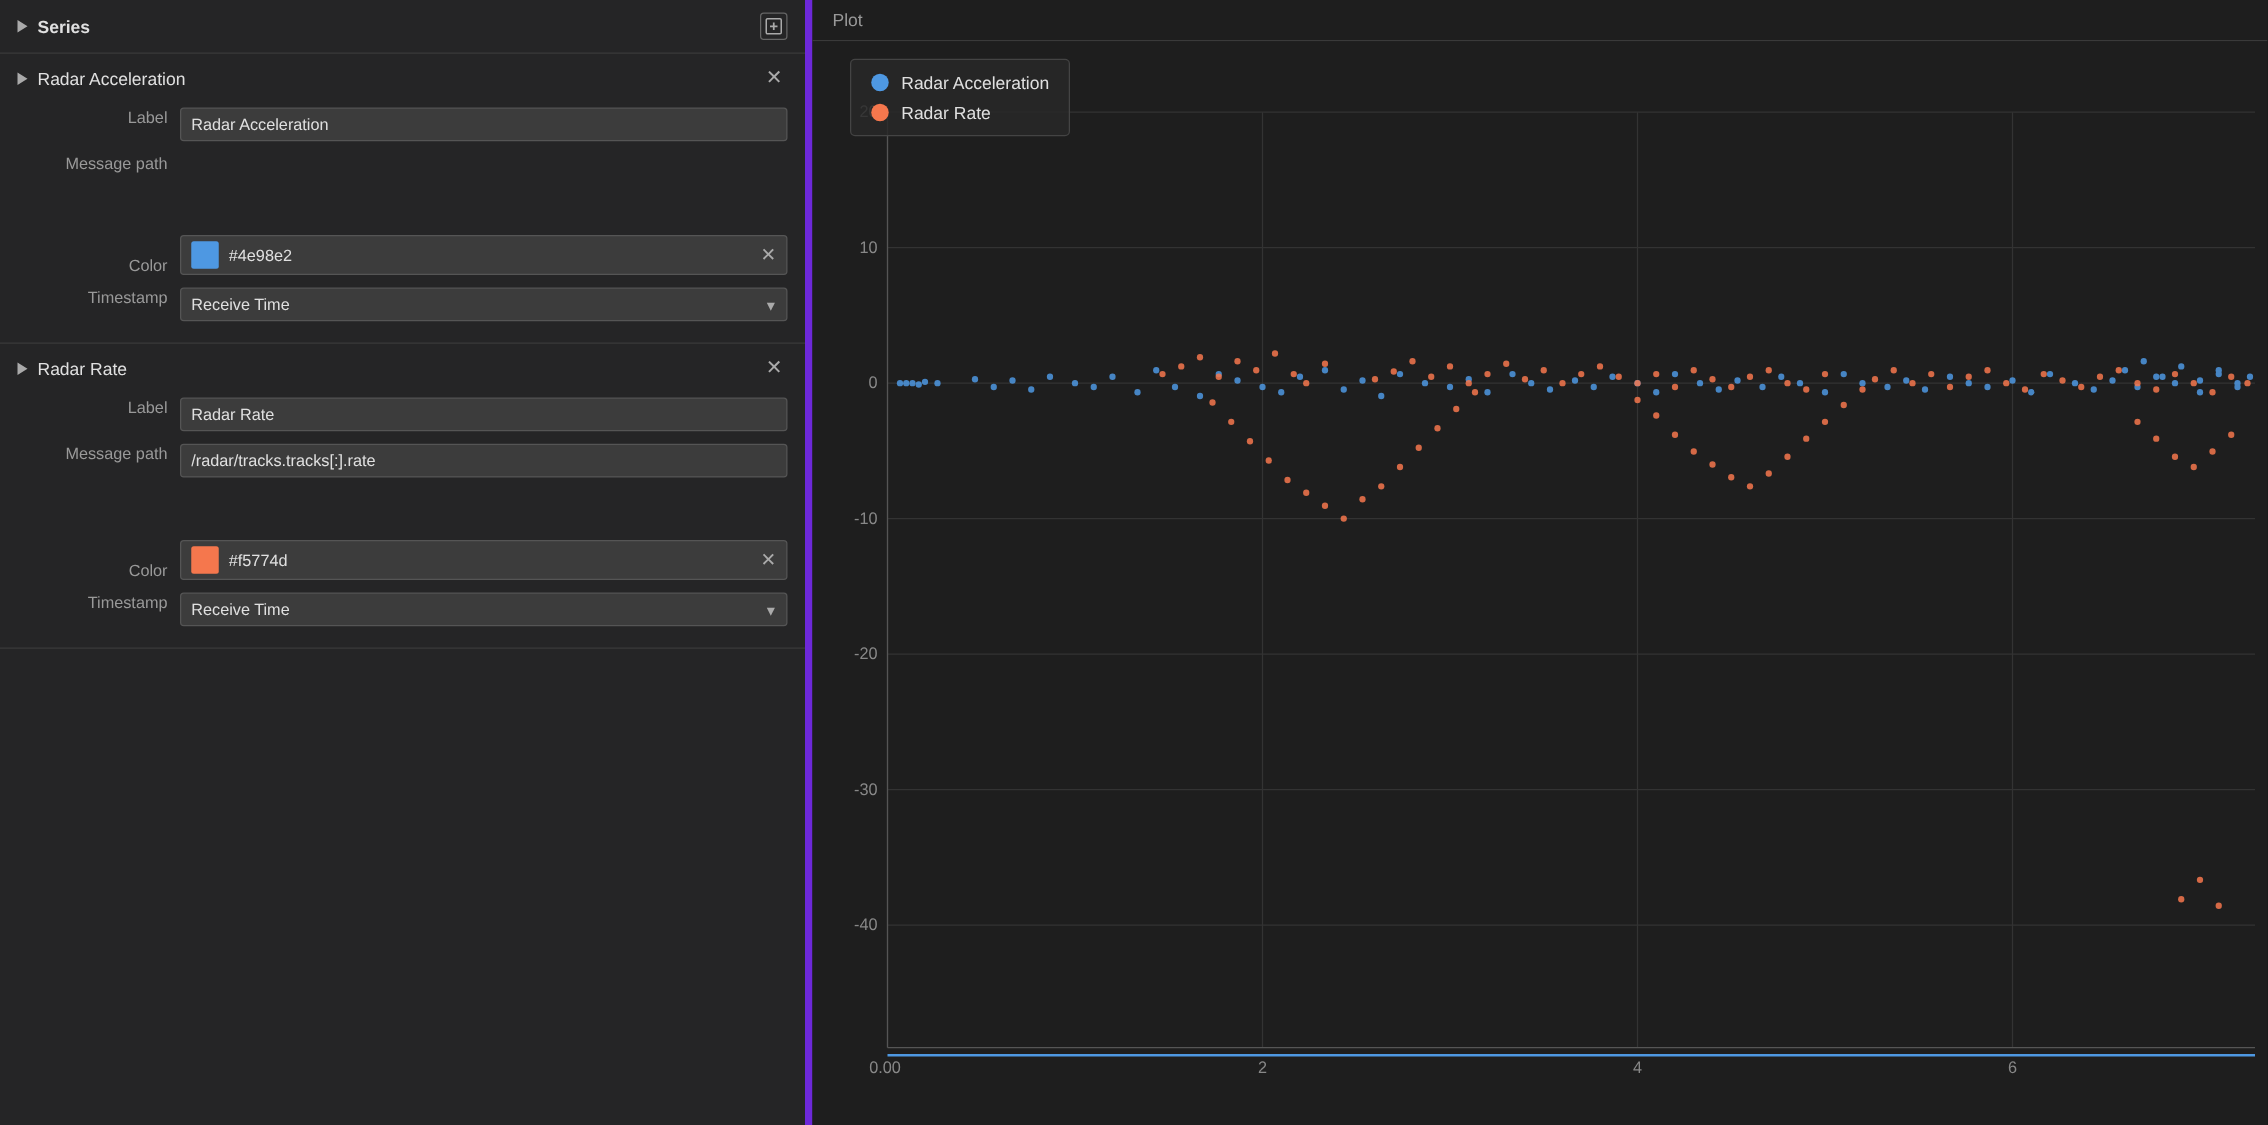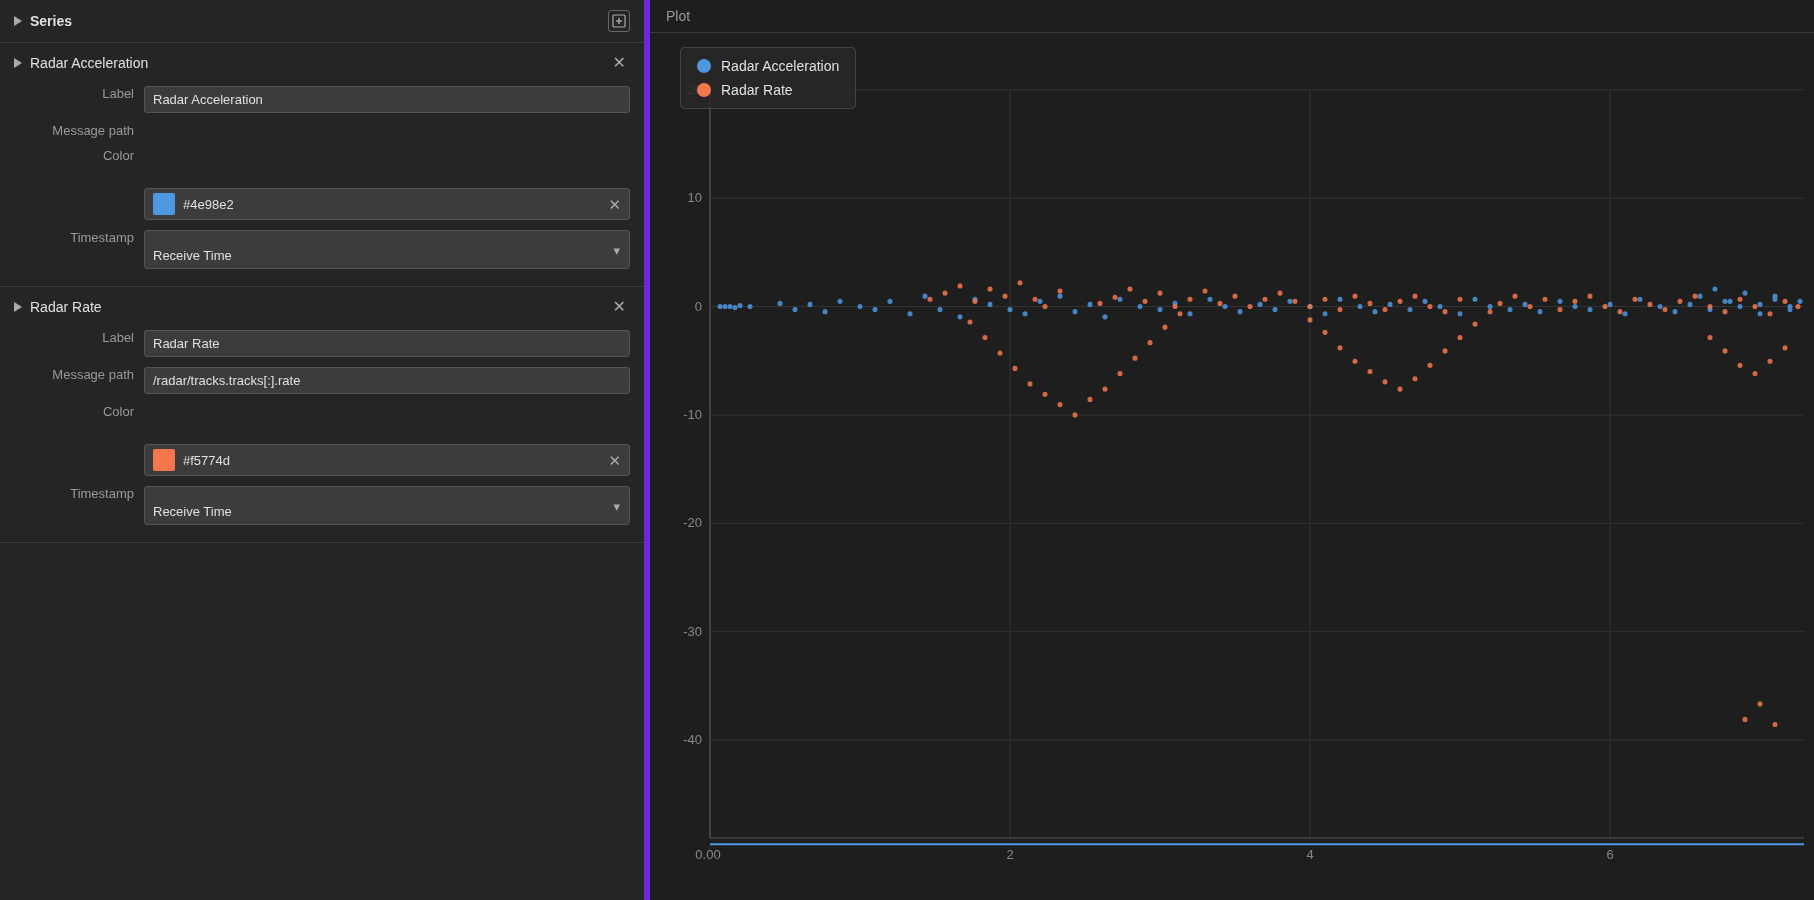--- a/index.html
+++ b/index.html
@@ -116,21 +116,21 @@
       border: 1px solid #555;
       border-radius: 3px;
       color: #e0e0e0;
       padding: 5px 8px;
       font-size: 13px;
       outline: none;
     }
 
     .color-row {
       display: flex;
-      align-items: flex-start;
+      align-items: flex-end;
       padding: 5px 14px;
       gap: 10px;
     }
 
     .color-field-wrapper {
       flex: 1;
       display: flex;
       align-items: center;
       background: #3c3c3c;
       border: 1px solid #555;
@@ -174,21 +174,21 @@
       flex: 1;
       position: relative;
     }
 
     .timestamp-select {
       width: 100%;
       background: #3c3c3c;
       border: 1px solid #555;
       border-radius: 3px;
       color: #e0e0e0;
-      padding: 17px 30px 5px 8px;
+      padding: 5px 30px 5px 8px;
       font-size: 13px;
       outline: none;
       appearance: none;
       cursor: pointer;
     }
 
     .select-arrow {
       position: absolute;
       right: 10px;
       top: 50%;

